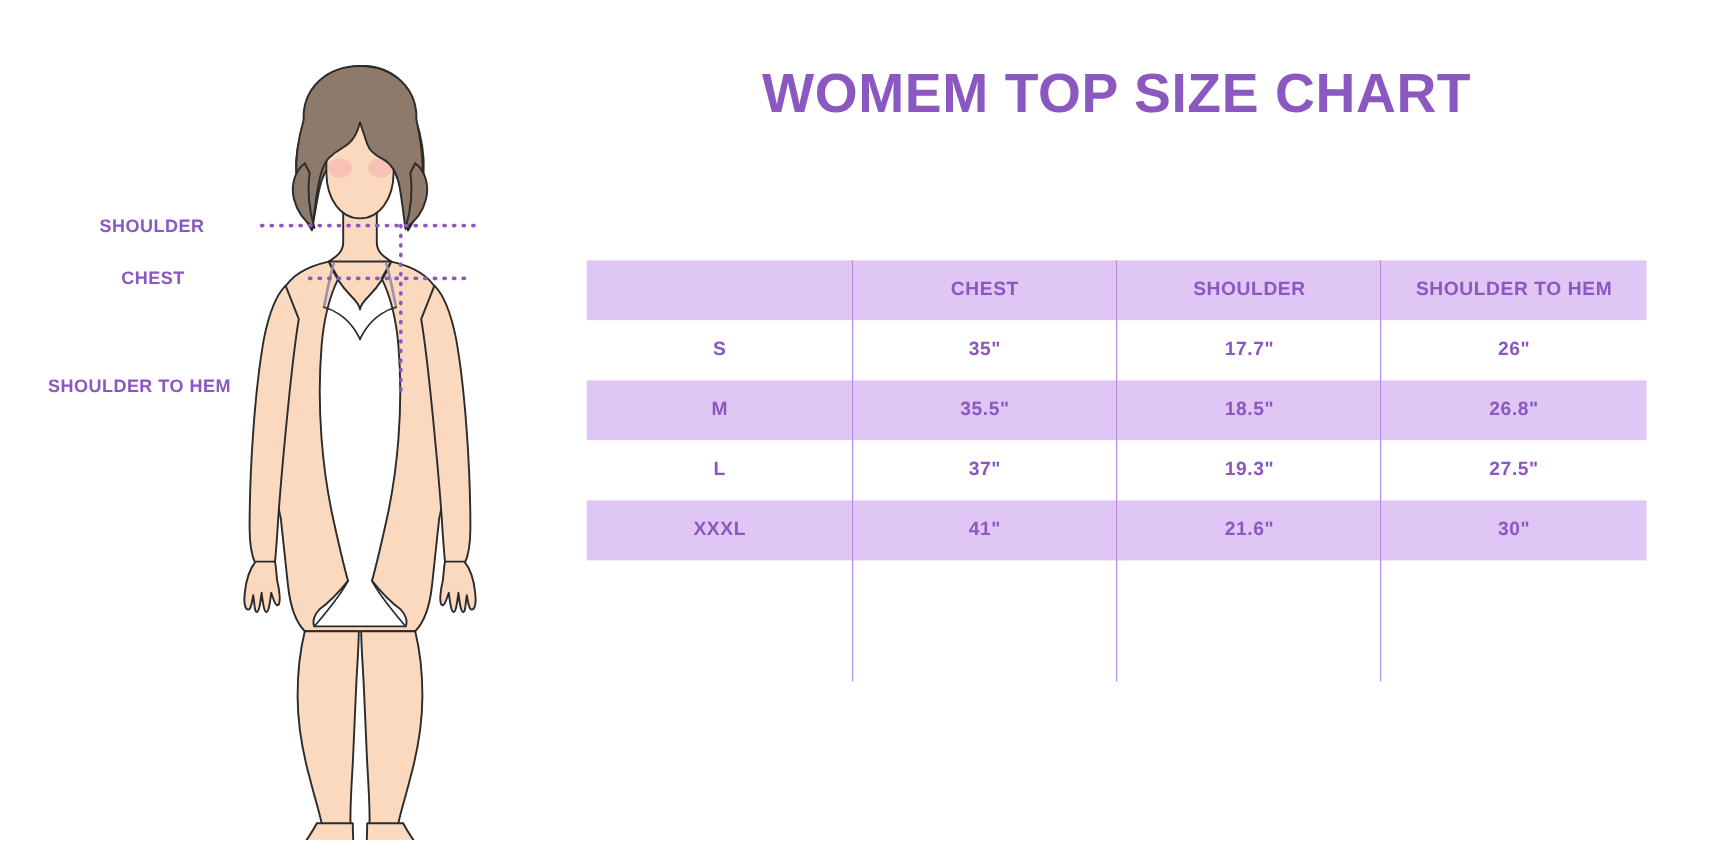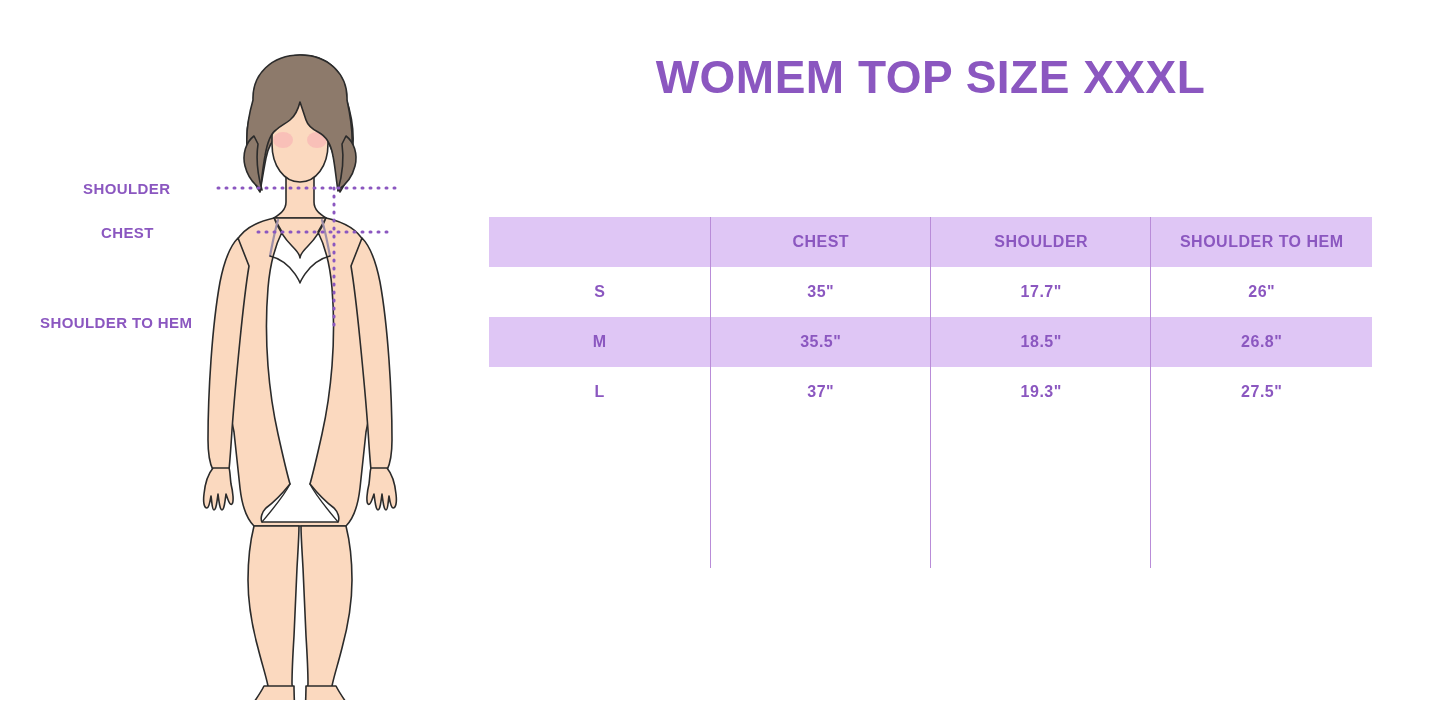--- a/index.html
+++ b/index.html
@@ -78,21 +78,21 @@
   }
   #div1{left:710px;}
   #div2{left:930px;}
   #div3{left:1150px;}
 </style>
 </head>
 <body>
 
 <div id="page">
 
-  <div class="title">WOMEM TOP SIZE XXXL</div>
+  <div class="title">WOMEM TOP SIZE CHART</div>
 
   <div class="mlabel" id="label-shoulder">SHOULDER</div>
   <div class="mlabel" id="label-chest">CHEST</div>
   <div class="mlabel" id="label-hem">SHOULDER TO HEM</div>
 
   <div class="figure-wrap">
     <svg viewBox="0 0 300 660" xmlns="http://www.w3.org/2000/svg">
       <g stroke="#2B2B2B" stroke-width="1.6" stroke-linejoin="round" stroke-linecap="round">
 
         <path fill="#8D7A6B" stroke="#2B2B2B" d="
@@ -268,20 +268,26 @@
         <td>35.5"</td>
         <td>18.5"</td>
         <td>26.8"</td>
       </tr>
       <tr class="row-plain">
         <td>L</td>
         <td>37"</td>
         <td>19.3"</td>
         <td>27.5"</td>
       </tr>
+      <tr class="row-shade">
+        <td>XXXL</td>
+        <td>41"</td>
+        <td>21.6"</td>
+        <td>30"</td>
+      </tr>
     </tbody>
   </table>
 
   <div class="divider" id="div1"></div>
   <div class="divider" id="div2"></div>
   <div class="divider" id="div3"></div>
 
 </div>
 
 </body></html>

